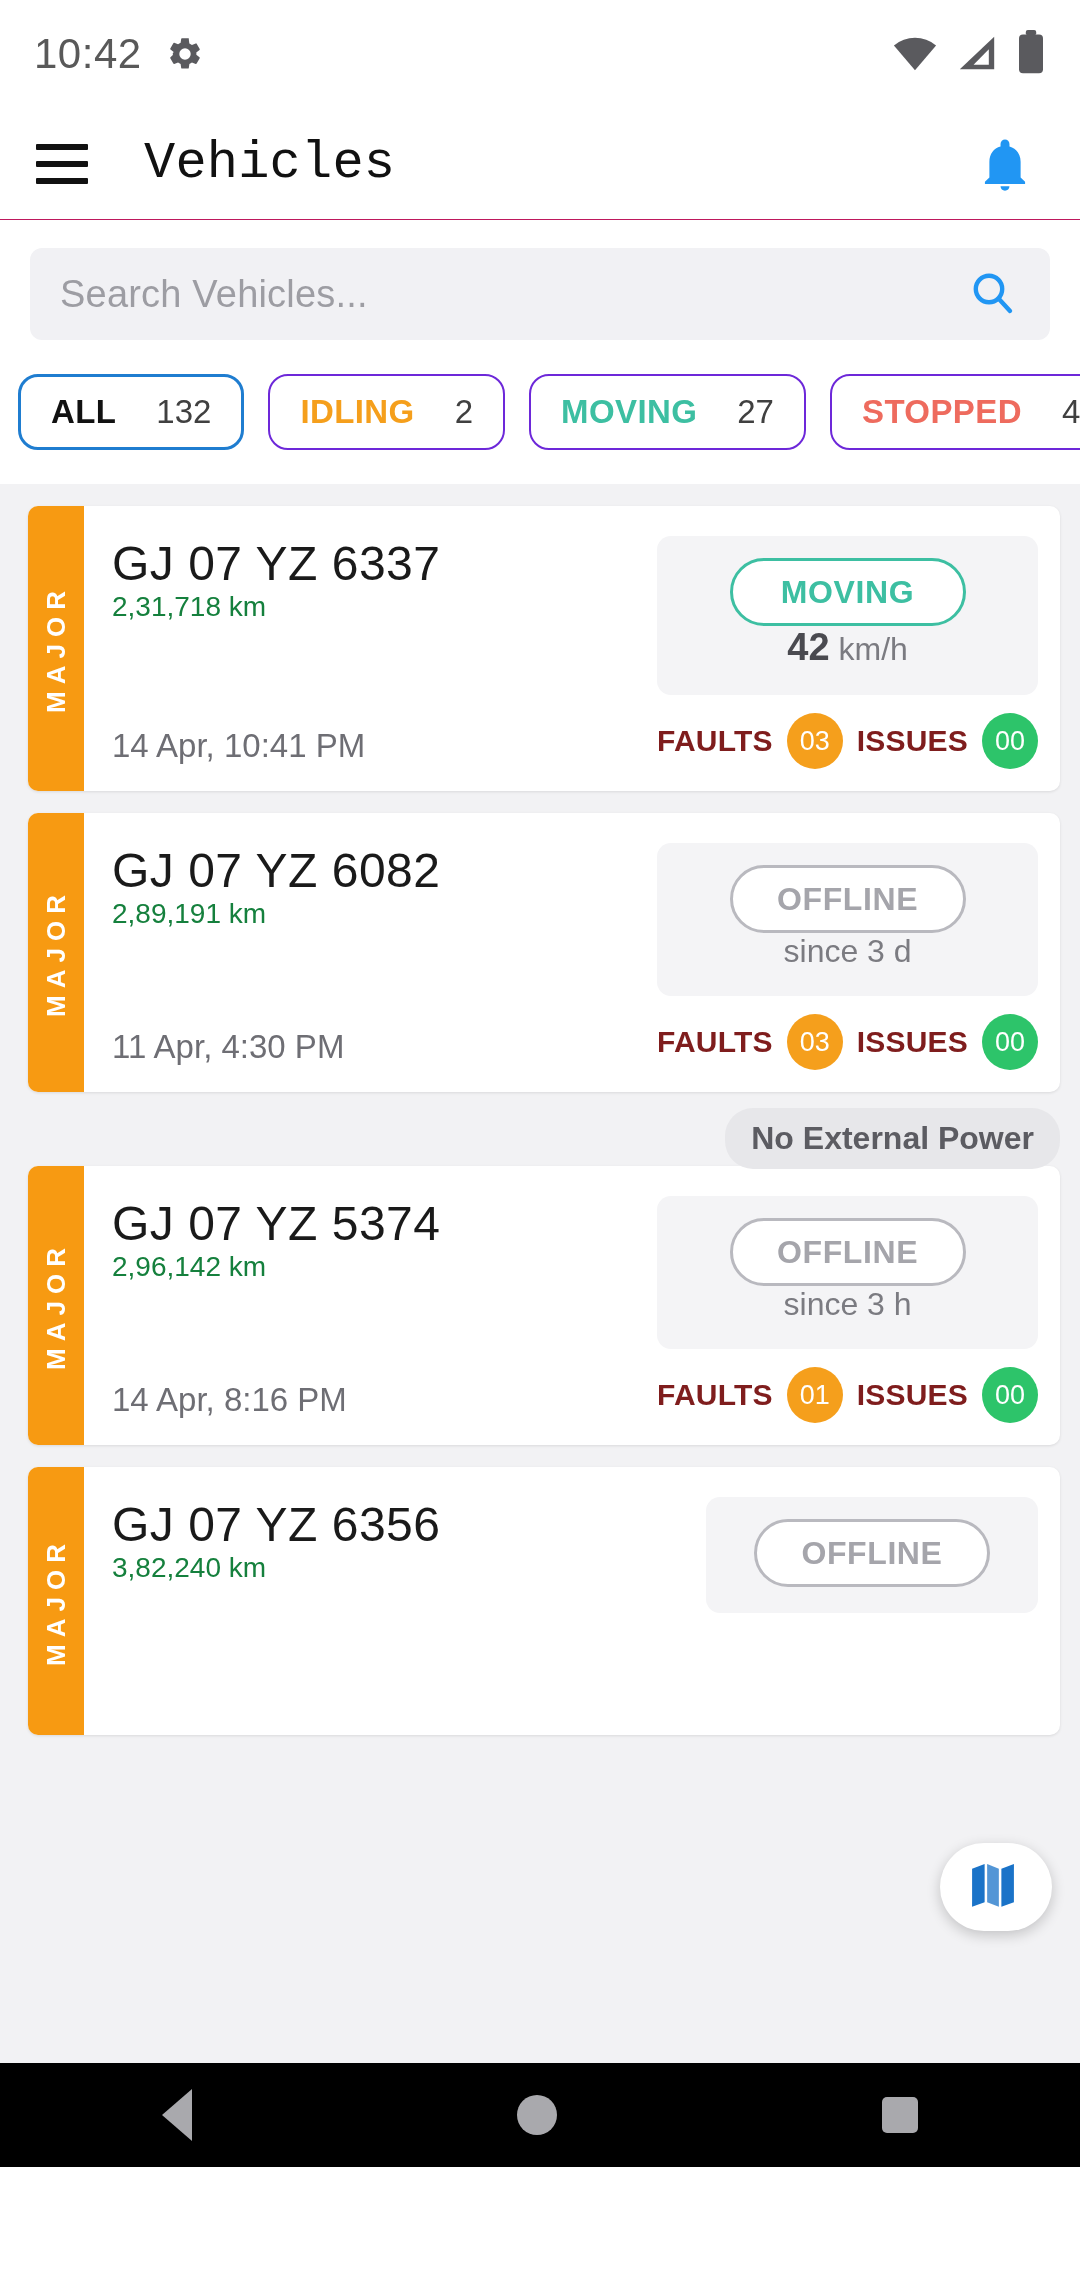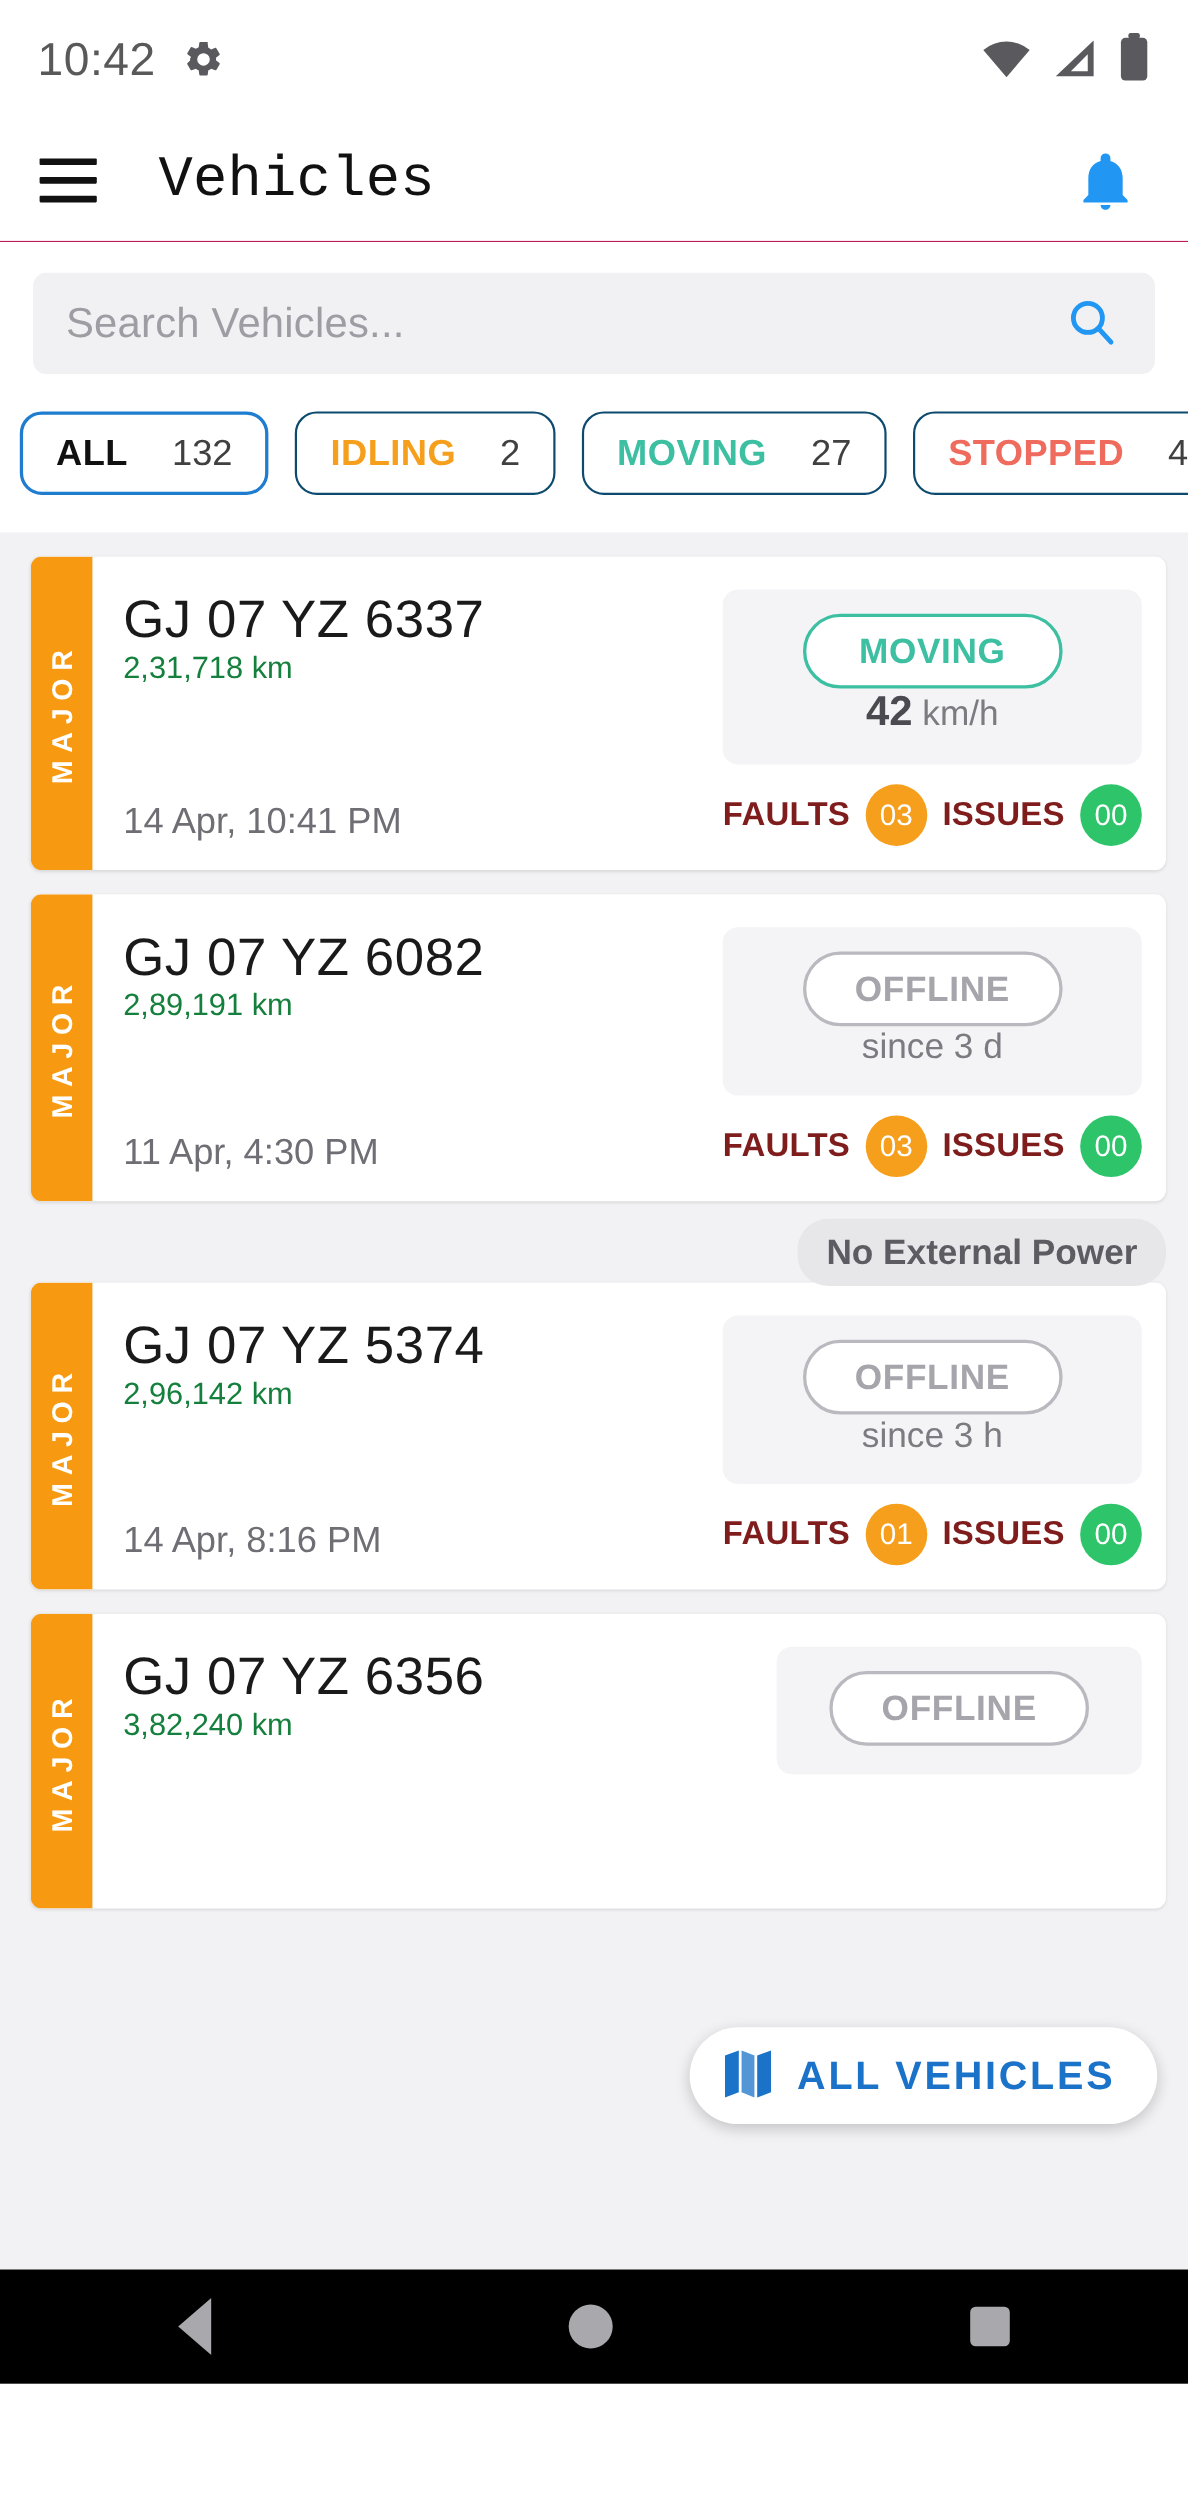--- a/index.html
+++ b/index.html
@@ -64,21 +64,21 @@
   
   .chips {
     display: flex; align-items: center; gap: 24px;
     padding: 34px 0 34px 18px;
     background: #fff; flex: 0 0 auto;
     overflow: hidden; white-space: nowrap;
   }
   .chip {
     flex: 0 0 auto;
     height: 76px; min-width: 0;
-    border: 2px solid #0c4a6e; border-radius: 20px;
+    border: 2px solid #6d28d9; border-radius: 20px;
     background: #fff;
     display: flex; align-items: center; gap: 20px;
     padding: 0 30px;
   }
   .chip.selected { border-color: #1f7dd0; border-width: 3px; }
   .chip .label { font-size: 33px; font-weight: bold; letter-spacing: .4px; }
   .chip .count { font-size: 33px; color: #404040; margin-left: 20px; }
   .chip.c-all .label { color: #111; }
   .chip.c-idling .label { color: #f59f1c; }
   .chip.c-moving .label { color: #3dbfa2; }
@@ -388,21 +388,20 @@
     </div>
 
     <div class="fab">
       <span>
         <svg width="42" height="46" viewBox="0 0 20 22" fill="#1A73C8">
           <path d="M0 3.2 6 1 6 19.2 0 21.4z"></path>
           <path d="M7.2 1 12.8 3.2 12.8 21.4 7.2 19.2z" opacity=".75"></path>
           <path d="M14 3.2 20 1 20 19.2 14 21.4z"></path>
         </svg>
       </span>
-      <span class="txt">ALL VEHICLES</span>
     </div>
   </div>
 
   <div class="navbar">
     <div class="nav-back"></div>
     <div class="nav-home"></div>
     <div class="nav-recent"></div>
   </div>
 
 </div>

